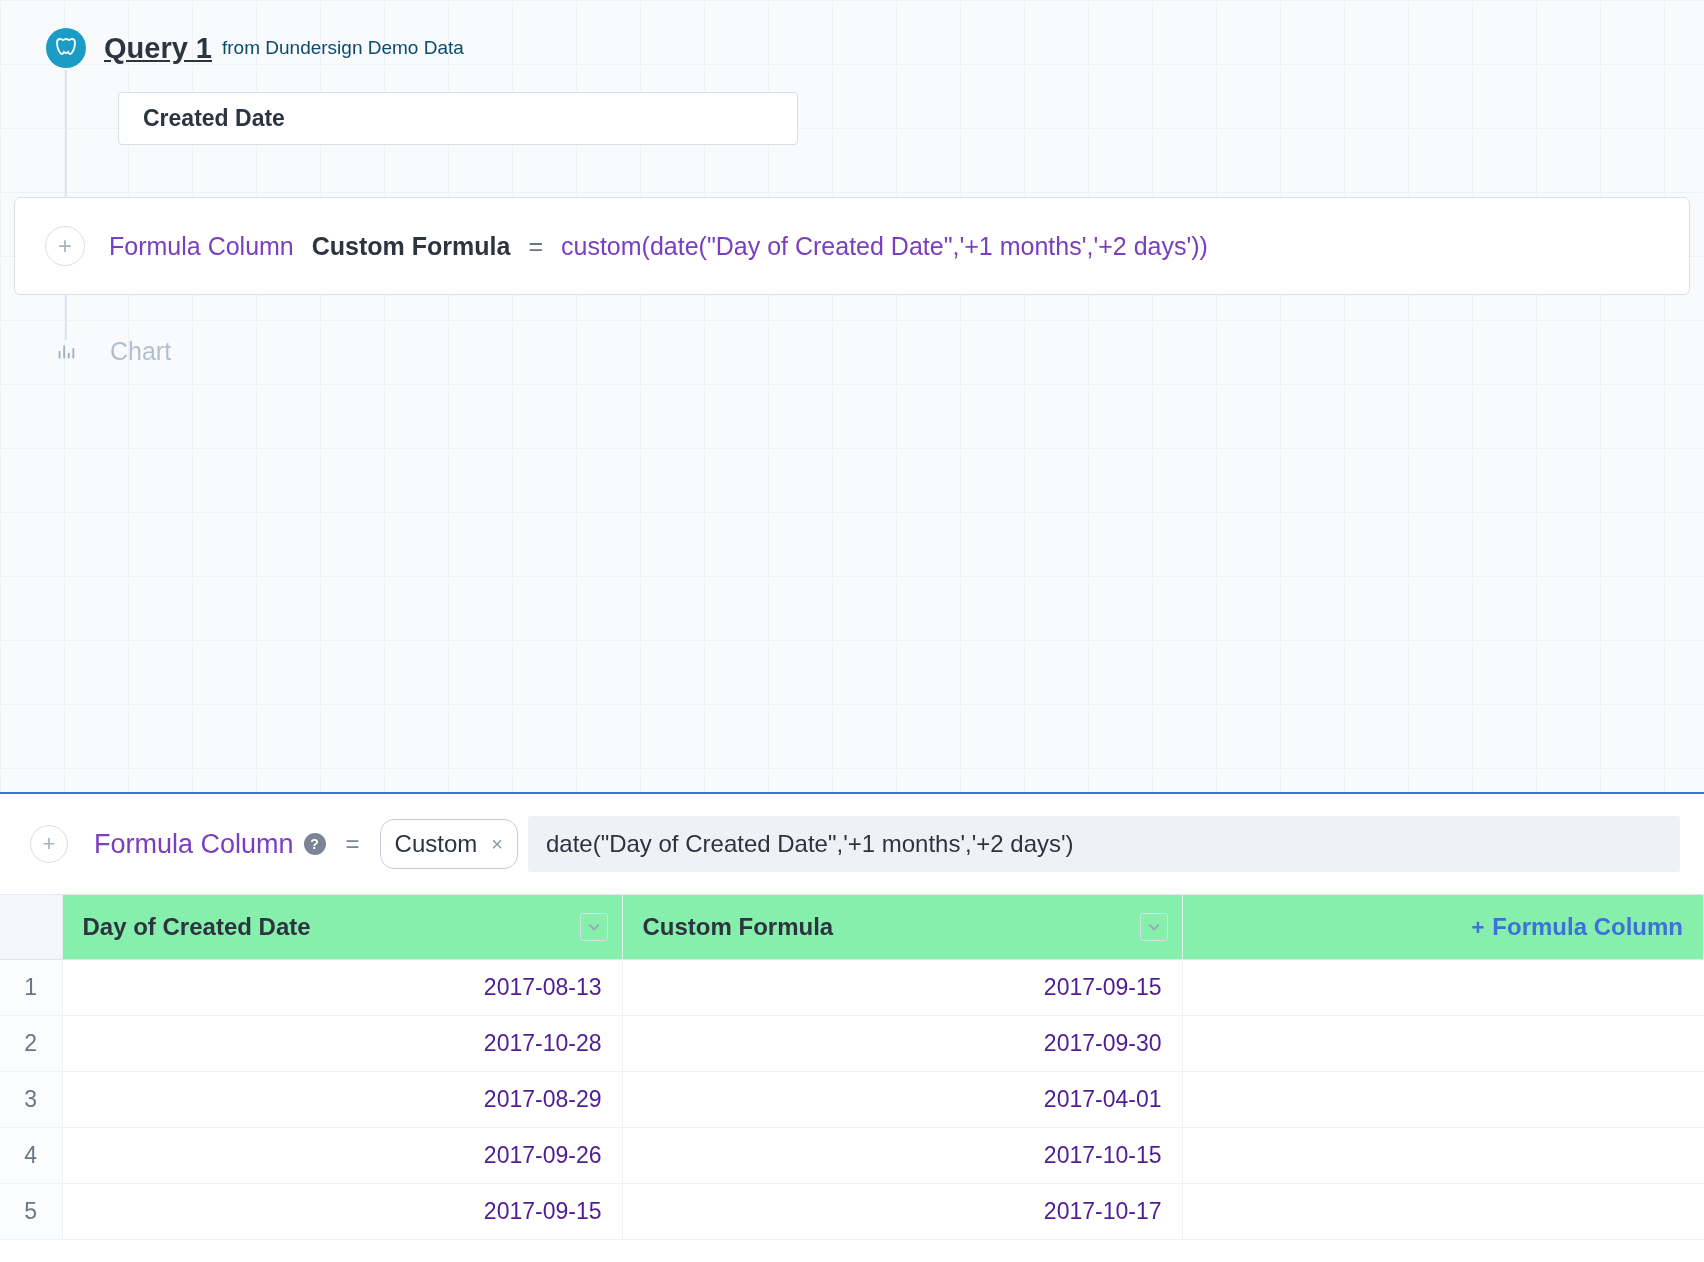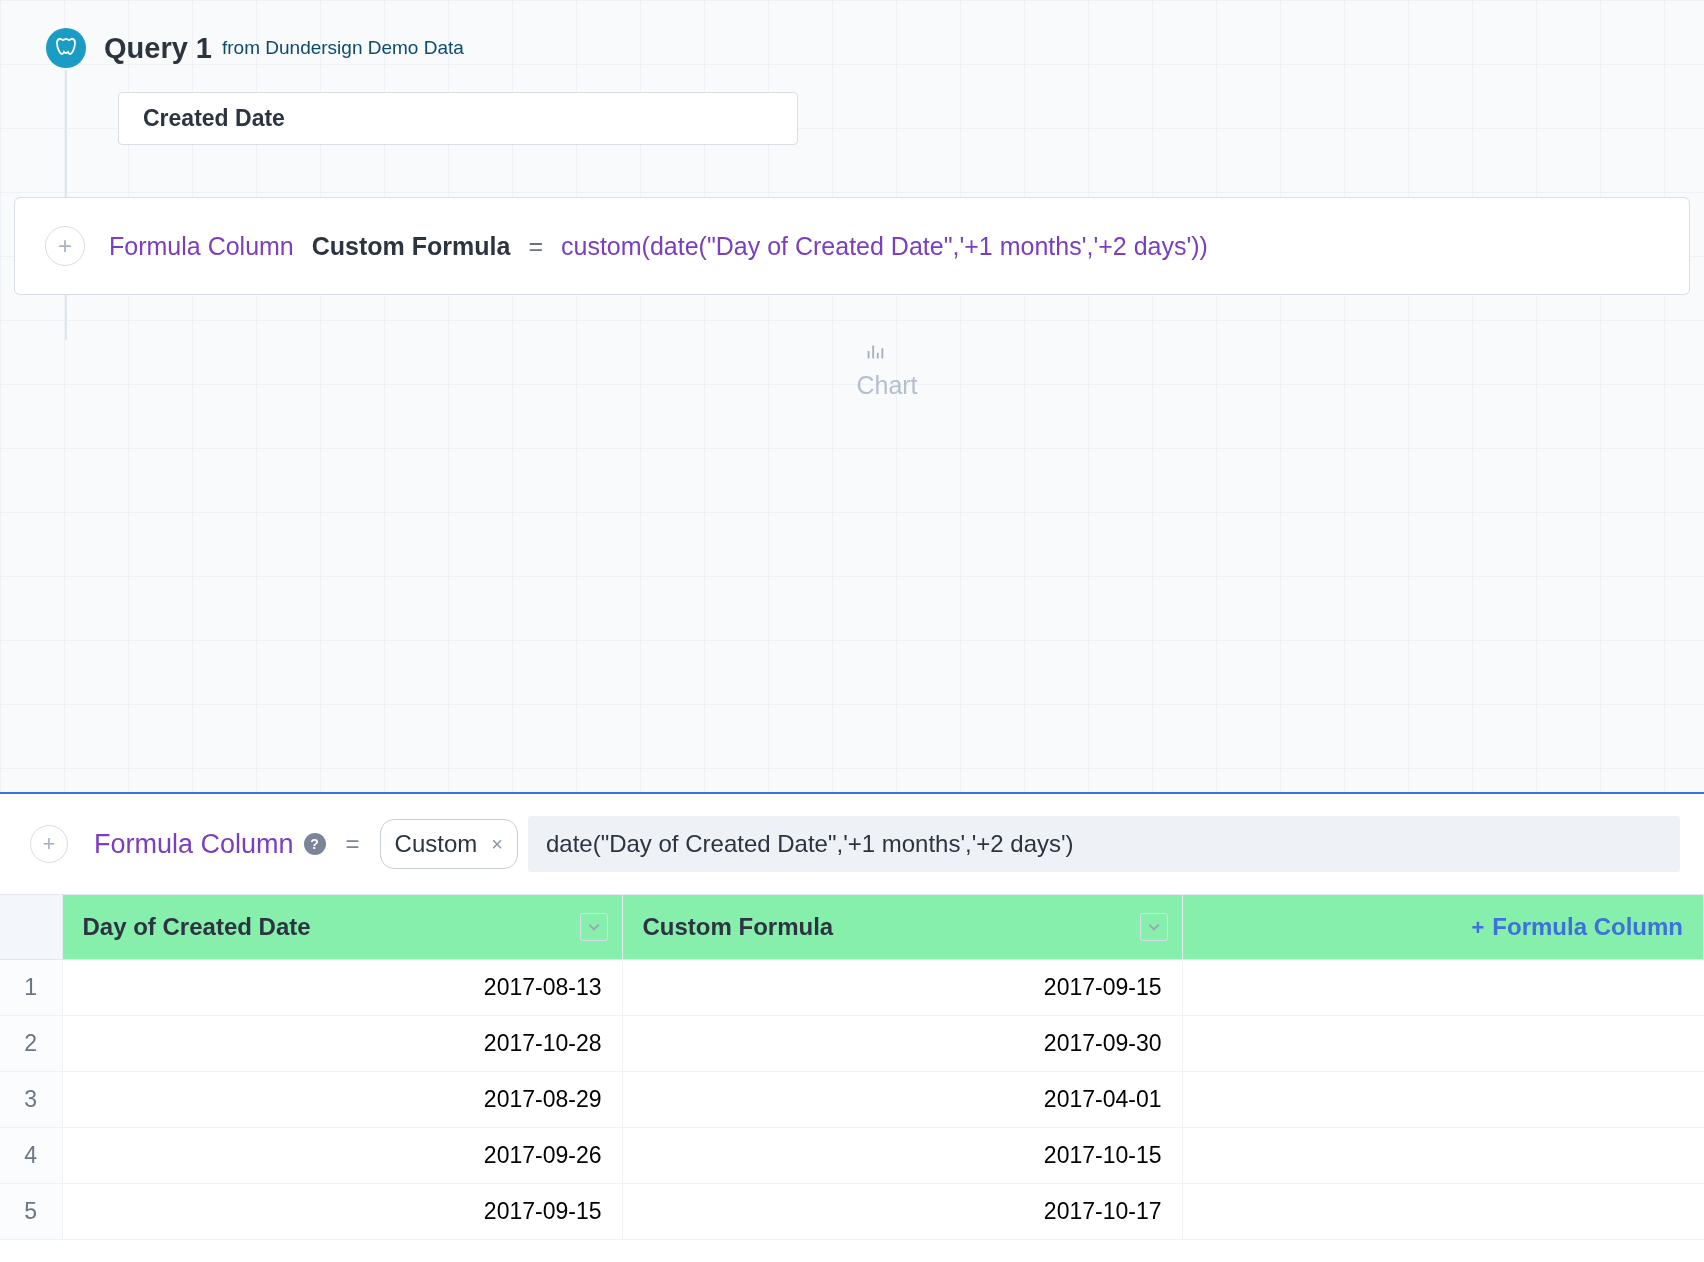--- a/index.html
+++ b/index.html
@@ -22,21 +22,21 @@
   .node-row { display: flex; align-items: center; padding-left: 46px; }
 
   .db-icon {
     width: 40px; height: 40px; border-radius: 50%;
     background: #1b9cc4;
     display: flex; align-items: center; justify-content: center;
     color: #fff; flex-shrink: 0;
   }
   .db-icon svg { width: 24px; height: 24px; }
 
-  .query-title { margin-left: 18px; font-size: 29px; font-weight: 700; color: #2c3440; }
+  .query-title { margin-left: 18px; font-size: 29px; font-weight: 700; color: #2c3440; text-decoration: underline; }
   .query-source { margin-left: 10px; font-size: 19px; font-weight: 400; color: #0c4a6e; }
 
   .connector-line {
     position: absolute;
     left: 65px;
     top: 70px;
     width: 2px;
     background: #dfe6ee;
   }
 
@@ -73,21 +73,21 @@
     margin-right: 24px;
   }
   .fc-label { color: #7a3fc0; font-weight: 500; }
   .fc-name { font-weight: 700; color: #2c3440; margin-left: 18px; }
   .fc-eq { margin: 0 18px; color: #6b7280; }
   .fc-expr { color: #7a3fc0; }
 
   .chart-row {
     margin-top: 36px;
     padding-left: 46px;
-    display: flex; align-items: center; flex-direction: column;
+    display: flex; align-items: center;
   }
   .chart-icon {
     width: 40px; height: 40px; border-radius: 50%;
     display: flex; align-items: center; justify-content: center;
     color: #9fb0c5;
   }
   .chart-icon svg { width: 22px; height: 22px; }
   .chart-label { margin-left: 24px; font-size: 25px; color: #b4bfce; }
 
   
@@ -154,21 +154,21 @@
   }
   .table thead th .col-caret svg { width:12px; height:12px; }
   .table thead th.add-col {
     color:#3c72d9; font-weight:700; text-align:right;
   }
   .table thead th.add-col .plus { font-size:22px; margin-right:8px; }
 
   .table tbody td {
     border-bottom: 1px solid #eef1f5;
     border-right: 1px solid #eef1f5;
-    padding: 14px 20px; font-size: 23px; color:#000000;
+    padding: 14px 20px; font-size: 23px; color:#4c1d95;
     text-align: right;
   }
   .table tbody td.rownum {
     width:62px; text-align:center; background:#fafcfe; color:#6b7684;
   }
   .table tbody tr td:last-child { border-right:none; }
   .col1 { width: 560px; }
   .col2 { width: 560px; }
   .col3 { }
 

